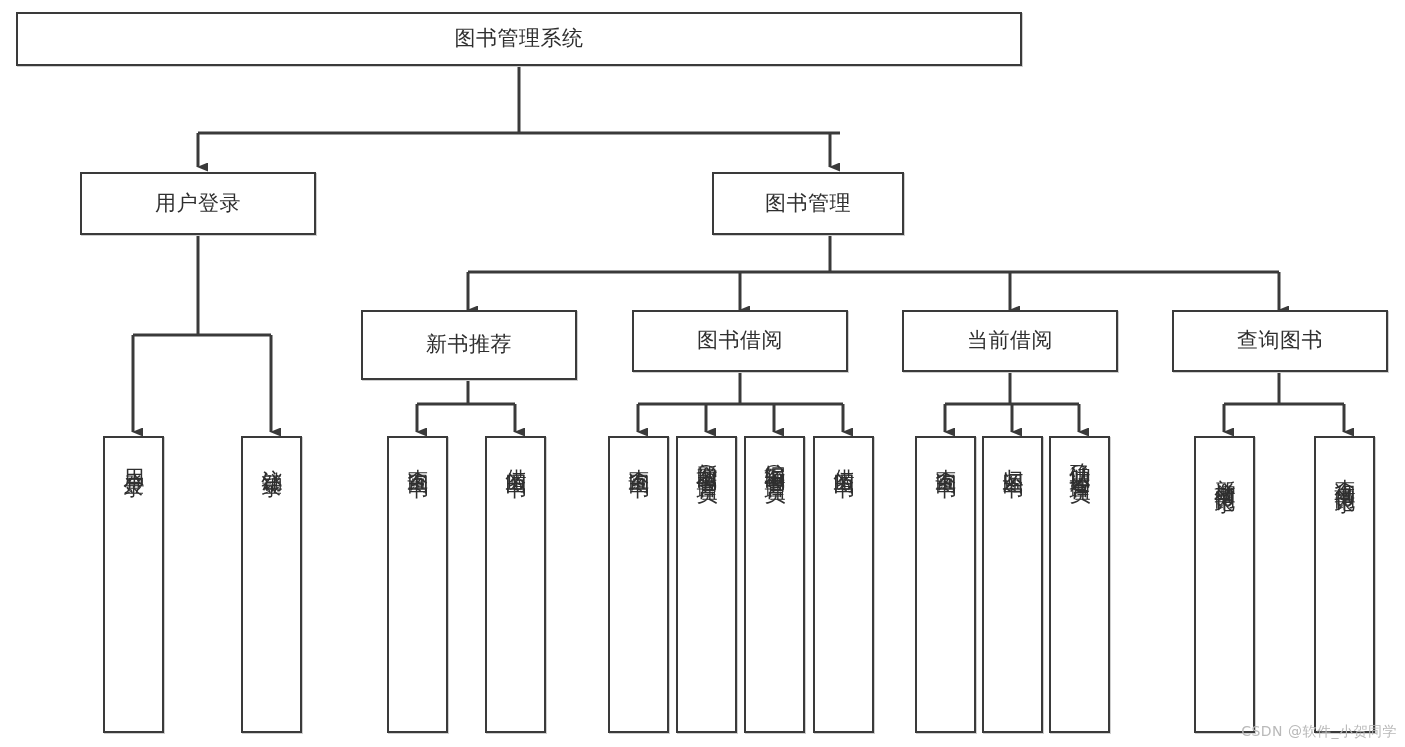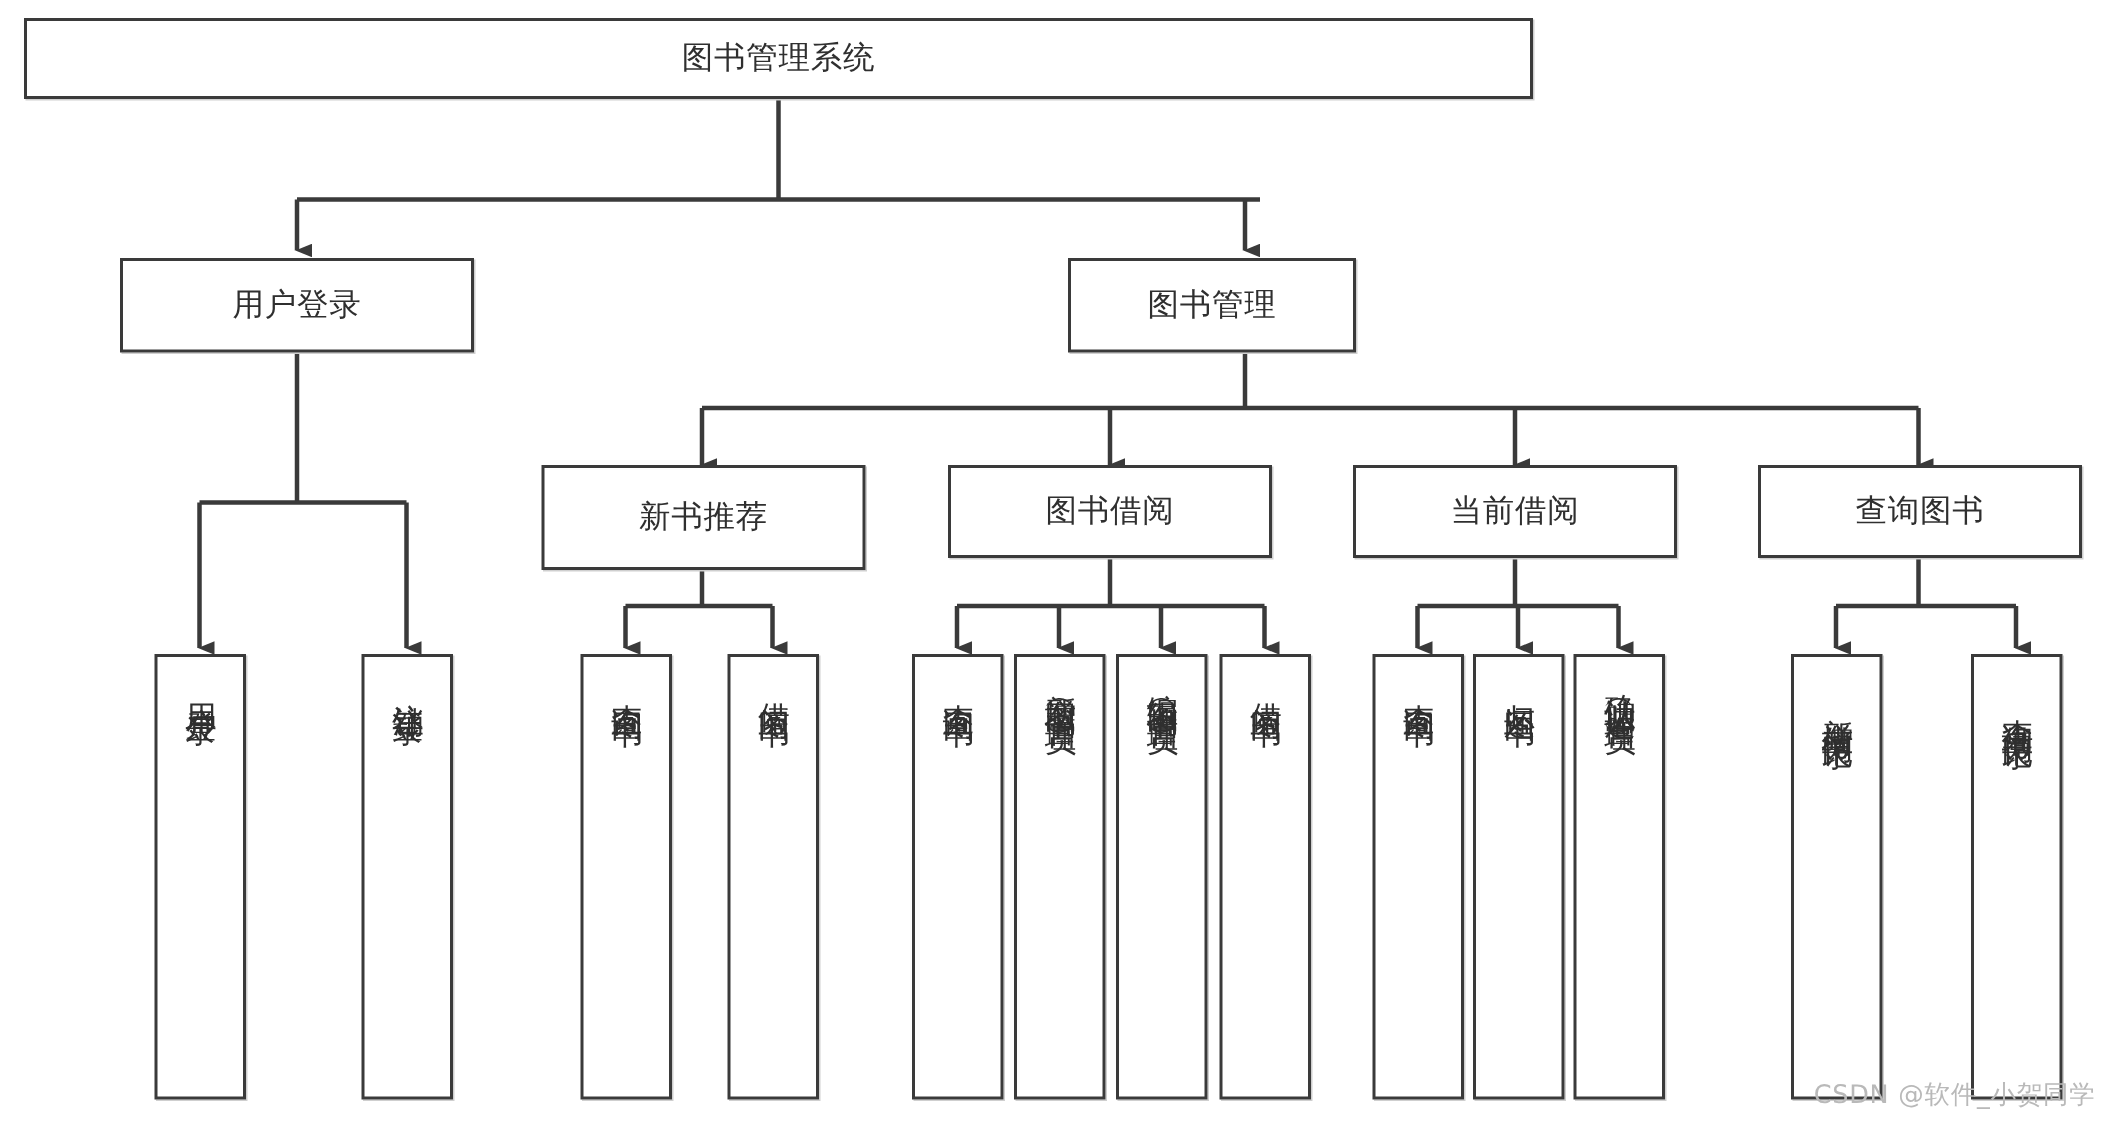--- a/index.html
+++ b/index.html
@@ -53,21 +53,21 @@
     text-orientation: upright;
     font-size: 21px;
     letter-spacing: 3px;
     line-height: 1;
     white-space: nowrap;
   }
   #watermark {
     position: absolute;
     right: 8px;
     bottom: 6px;
-    font-size: 17px;
+    font-size: 14px;
     color: #b9b9b9;
     letter-spacing: 0.5px;
     white-space: nowrap;
   }
 </style>
 </head>
 <body>
 
 <div id="canvas">
 

